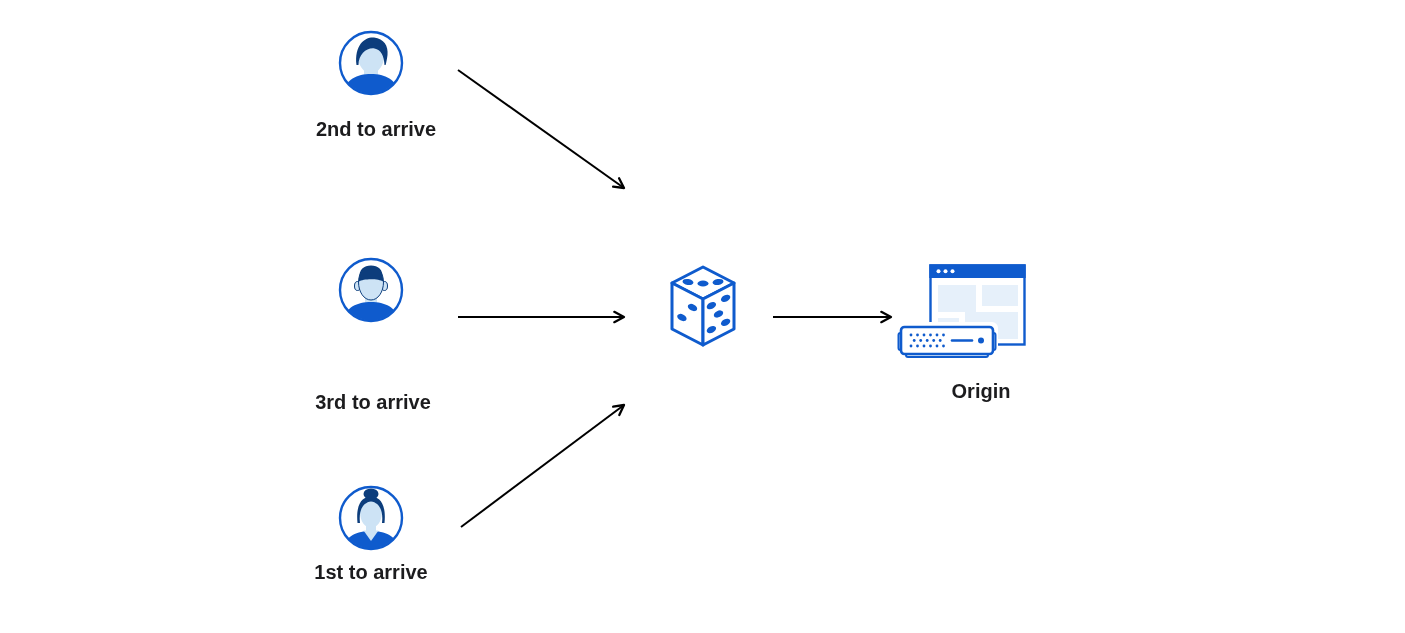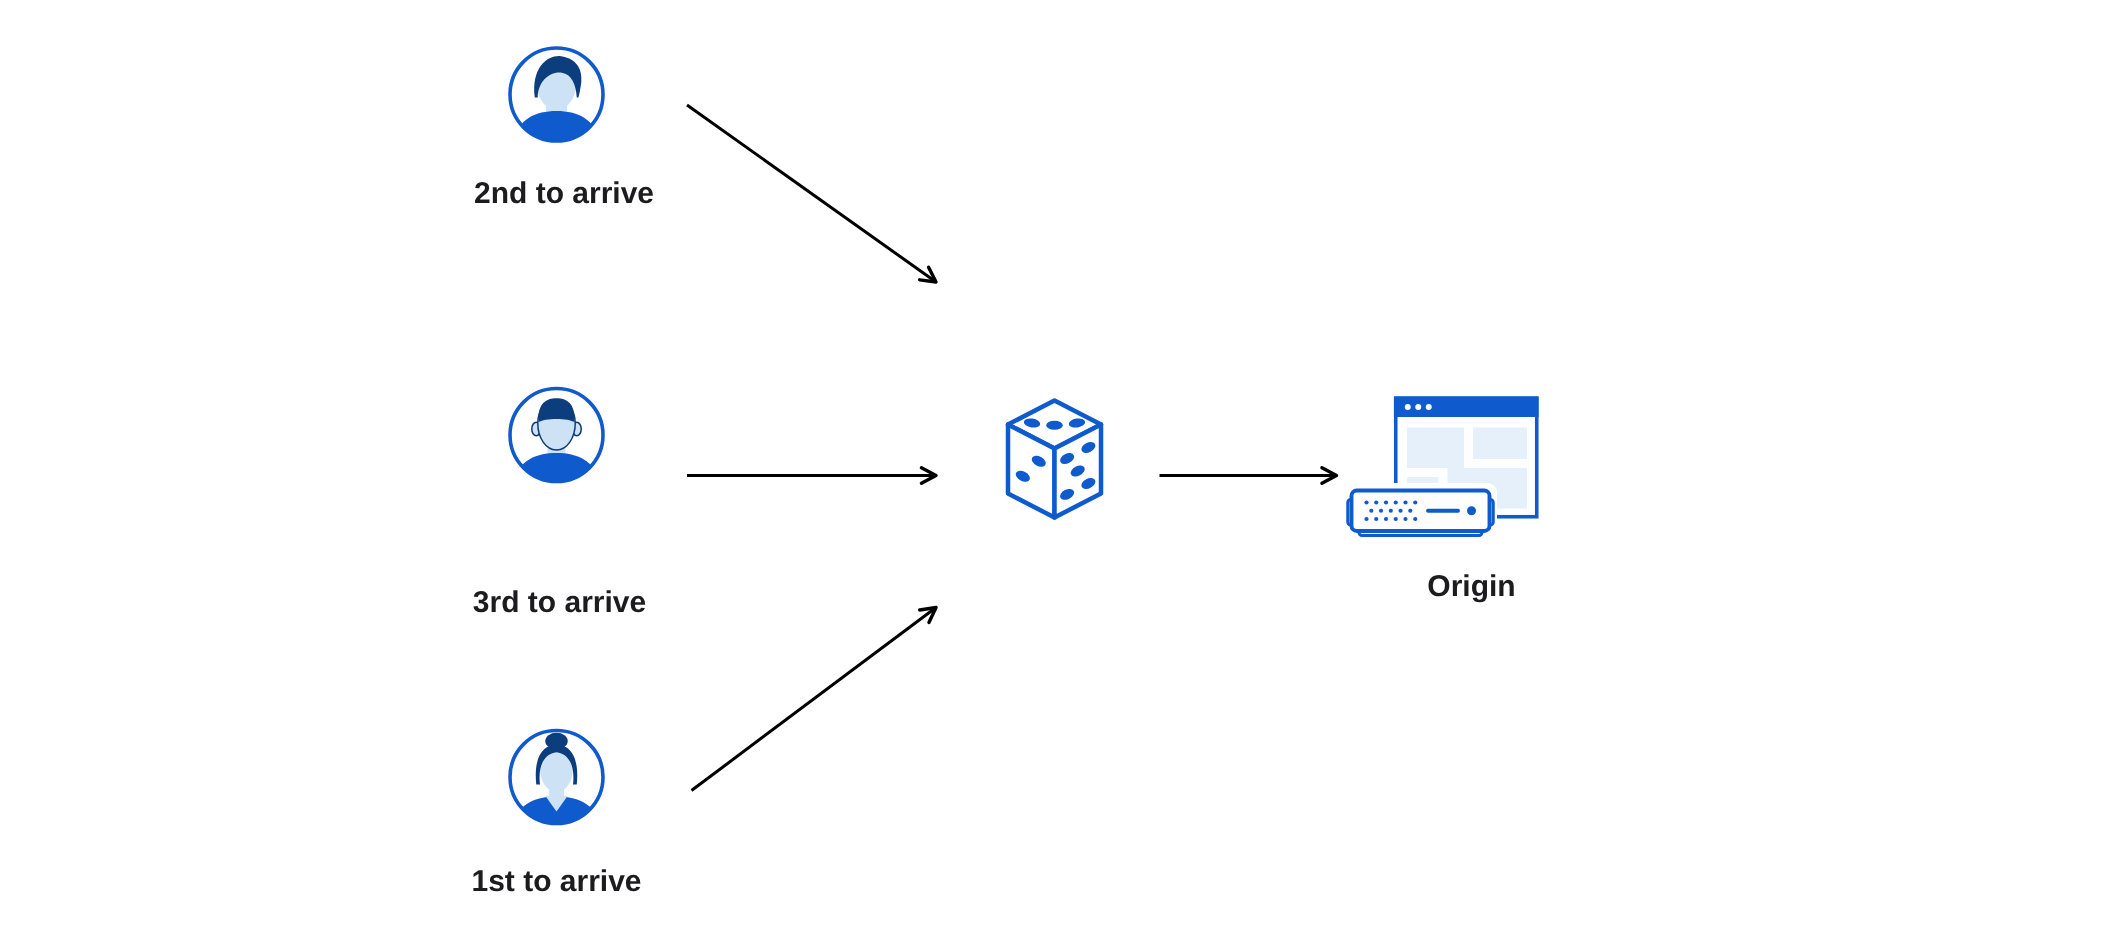--- a/index.html
+++ b/index.html
@@ -108,21 +108,21 @@
       <circle class="ring" cx="34" cy="34" r="31"></circle>
       <g clip-path="url(#c3)">
         <path class="f-face" d="M29,37 H39 V50 H29 Z"></path>
         <path class="f-face" d="M34,15 C41,15 45,21 45,28.5 C45,37 40,44 34,44 C28,44 23,37 23,28.5 C23,21 27,15 34,15 Z"></path>
         <path class="f-navy" d="M20.5,39 C18.5,19 26,12.5 34,12.5 C42,12.5 49.5,19 47.5,39 L45,39 C46.5,26 42,18.5 34,17.5 C26,18.5 21.5,26 23,39 Z"></path>
         <ellipse class="f-navy" cx="34" cy="10" rx="7.5" ry="5.5"></ellipse>
         <path class="f-blue" d="M5,68 C7,52.5 19,47 34,47 C49,47 61,52.5 63,68 Z"></path>
         <path class="f-face" d="M26.5,46.5 L34,57 L41.5,46.5 Z"></path>
       </g>
     </svg>
-    <div class="node-label" style="left:34px;top:92px;">1st to arrive</div>
+    <div class="node-label" style="left:34px;top:76px;">1st to arrive</div>
   </div>
 
   <div class="node" style="left:668px;top:264px;width:70px;height:84px;">
     <svg viewBox="0 0 70 84" width="70" height="84" xmlns="http://www.w3.org/2000/svg">
       <path class="cube-face" d="M35,3 L66,19 L35,35 L4,19 Z"></path>
       <path class="cube-face" d="M4,19 L35,35 L35,81 L4,65 Z"></path>
       <path class="cube-face" d="M66,19 L35,35 L35,81 L66,65 Z"></path>
       <g class="f-blue">
         <ellipse cx="20" cy="18" rx="5.5" ry="3" transform="rotate(8 20 18)"></ellipse>
         <ellipse cx="35" cy="19.5" rx="5.5" ry="3"></ellipse>

